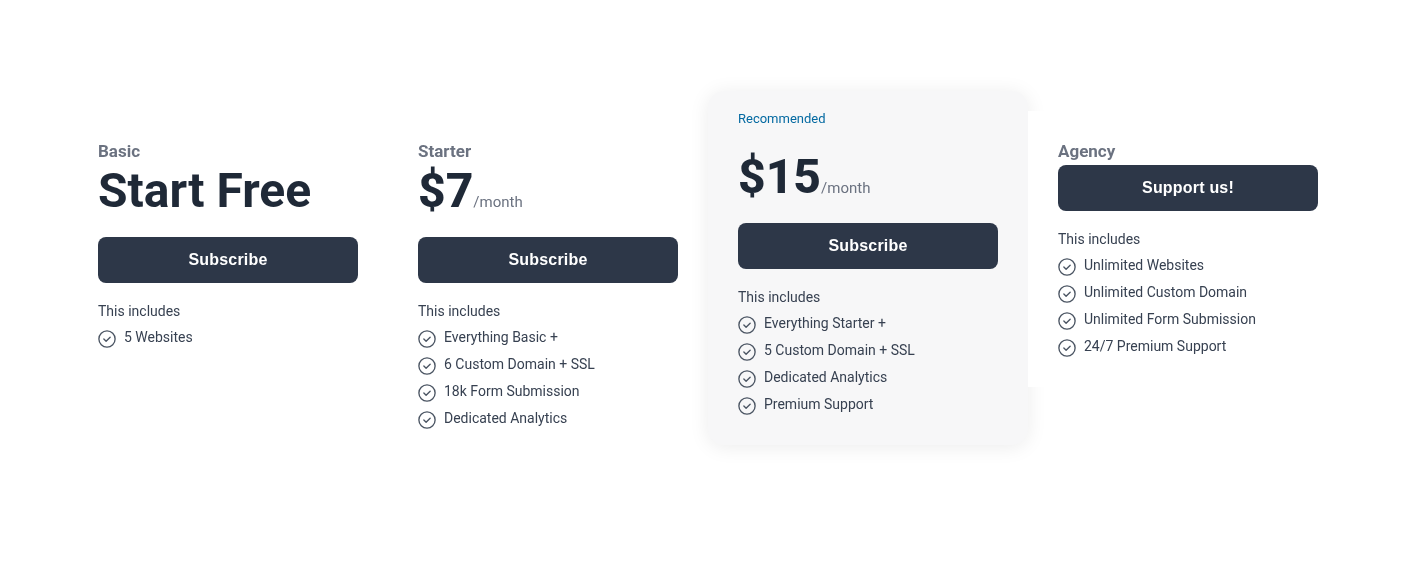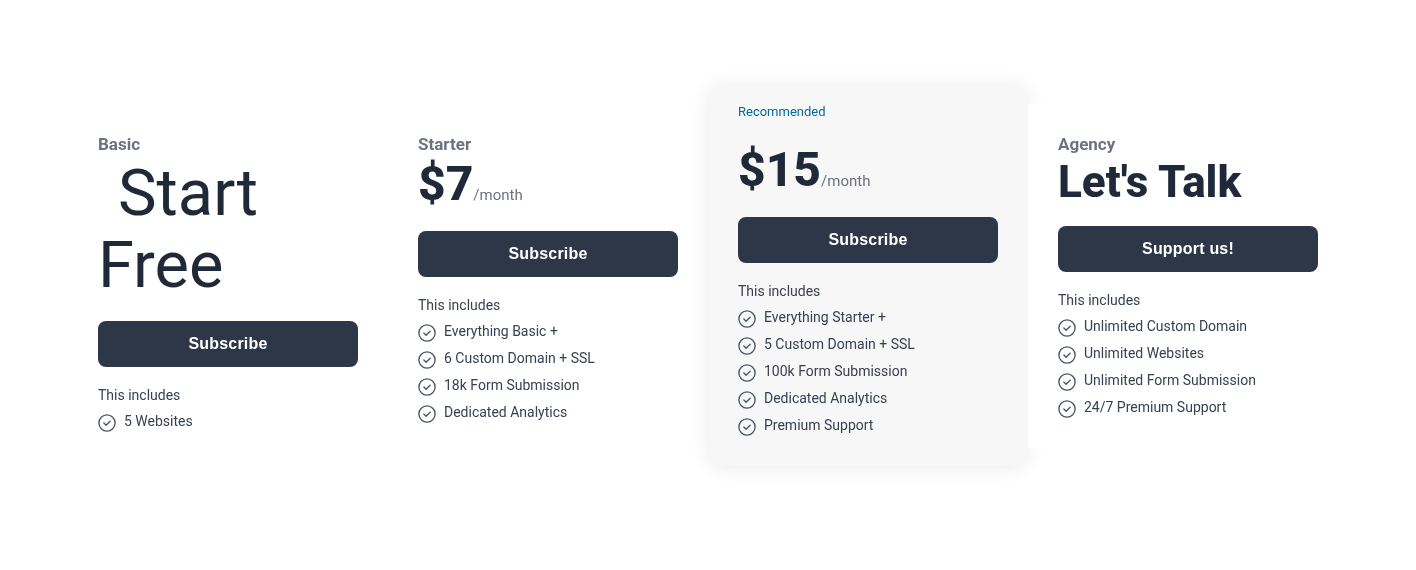--- a/index.html
+++ b/index.html
@@ -70,25 +70,24 @@
       line-height: 1.1;
     }
 
     .plan-price .price-period {
       font-size: 15px;
       color: #6b7280;
       font-weight: 400;
     }
 
     .plan-price .price-free {
-      font-size: 65px;
-      font-weight: 400;
+      font-size: 48px;
+      font-weight: 700;
       color: #1f2937;
       line-height: 1.1;
-      margin-left: 20px;
     }
 
     .plan-price .price-talk {
       font-size: 44px;
       font-weight: 800;
       color: #1f2937;
       line-height: 1.1;
     }
 
     .subscribe-btn {
@@ -210,67 +209,58 @@
           </span>
           <span>5 Custom Domain + SSL</span>
         </li>
         <li class="feature-item">
           <span class="check-icon">
             <svg viewBox="0 0 20 20" fill="none" xmlns="http://www.w3.org/2000/svg">
               <circle cx="10" cy="10" r="9" stroke="#4B5563" stroke-width="1.5"></circle>
               <path d="M6.5 10L9 12.5L13.5 8" stroke="#4B5563" stroke-width="1.5" stroke-linecap="round" stroke-linejoin="round"></path>
             </svg>
           </span>
-          <span>100k Form Submission</span>
-        </li>
-        <li class="feature-item">
-          <span class="check-icon">
-            <svg viewBox="0 0 20 20" fill="none" xmlns="http://www.w3.org/2000/svg">
-              <circle cx="10" cy="10" r="9" stroke="#4B5563" stroke-width="1.5"></circle>
-              <path d="M6.5 10L9 12.5L13.5 8" stroke="#4B5563" stroke-width="1.5" stroke-linecap="round" stroke-linejoin="round"></path>
-            </svg>
-          </span>
           <span>Dedicated Analytics</span>
         </li>
         <li class="feature-item">
           <span class="check-icon">
             <svg viewBox="0 0 20 20" fill="none" xmlns="http://www.w3.org/2000/svg">
               <circle cx="10" cy="10" r="9" stroke="#4B5563" stroke-width="1.5"></circle>
               <path d="M6.5 10L9 12.5L13.5 8" stroke="#4B5563" stroke-width="1.5" stroke-linecap="round" stroke-linejoin="round"></path>
             </svg>
           </span>
           <span>Premium Support</span>
         </li>
       </ul></div>
-    <div class="plan-card"><div class="plan-tier">Agency</div><div class="plan-price"><span class="price-talk">Let's Talk</span></div><button class="subscribe-btn">Support us!</button><p class="includes-label">This includes</p><ul class="features-list">
+    <div class="plan-card"><div class="plan-tier">Agency</div><button class="subscribe-btn">Support us!</button><p class="includes-label">This includes</p><ul class="features-list">
+        <li class="feature-item">
+          <span class="check-icon">
+            <svg viewBox="0 0 20 20" fill="none" xmlns="http://www.w3.org/2000/svg">
+              <circle cx="10" cy="10" r="9" stroke="#4B5563" stroke-width="1.5"></circle>
+              <path d="M6.5 10L9 12.5L13.5 8" stroke="#4B5563" stroke-width="1.5" stroke-linecap="round" stroke-linejoin="round"></path>
+            </svg>
+          </span>
+          <span>Unlimited Websites</span>
+        </li>
         <li class="feature-item">
           <span class="check-icon">
             <svg viewBox="0 0 20 20" fill="none" xmlns="http://www.w3.org/2000/svg">
               <circle cx="10" cy="10" r="9" stroke="#4B5563" stroke-width="1.5"></circle>
               <path d="M6.5 10L9 12.5L13.5 8" stroke="#4B5563" stroke-width="1.5" stroke-linecap="round" stroke-linejoin="round"></path>
             </svg>
           </span>
           <span>Unlimited Custom Domain</span>
         </li>
         <li class="feature-item">
           <span class="check-icon">
             <svg viewBox="0 0 20 20" fill="none" xmlns="http://www.w3.org/2000/svg">
               <circle cx="10" cy="10" r="9" stroke="#4B5563" stroke-width="1.5"></circle>
               <path d="M6.5 10L9 12.5L13.5 8" stroke="#4B5563" stroke-width="1.5" stroke-linecap="round" stroke-linejoin="round"></path>
             </svg>
           </span>
-          <span>Unlimited Websites</span>
-        </li>
-        <li class="feature-item">
-          <span class="check-icon">
-            <svg viewBox="0 0 20 20" fill="none" xmlns="http://www.w3.org/2000/svg">
-              <circle cx="10" cy="10" r="9" stroke="#4B5563" stroke-width="1.5"></circle>
-              <path d="M6.5 10L9 12.5L13.5 8" stroke="#4B5563" stroke-width="1.5" stroke-linecap="round" stroke-linejoin="round"></path>
-            </svg>
-          </span>
           <span>Unlimited Form Submission</span>
         </li>
         <li class="feature-item">
           <span class="check-icon">
             <svg viewBox="0 0 20 20" fill="none" xmlns="http://www.w3.org/2000/svg">
               <circle cx="10" cy="10" r="9" stroke="#4B5563" stroke-width="1.5"></circle>
               <path d="M6.5 10L9 12.5L13.5 8" stroke="#4B5563" stroke-width="1.5" stroke-linecap="round" stroke-linejoin="round"></path>
             </svg>
           </span>
           <span>24/7 Premium Support</span>

